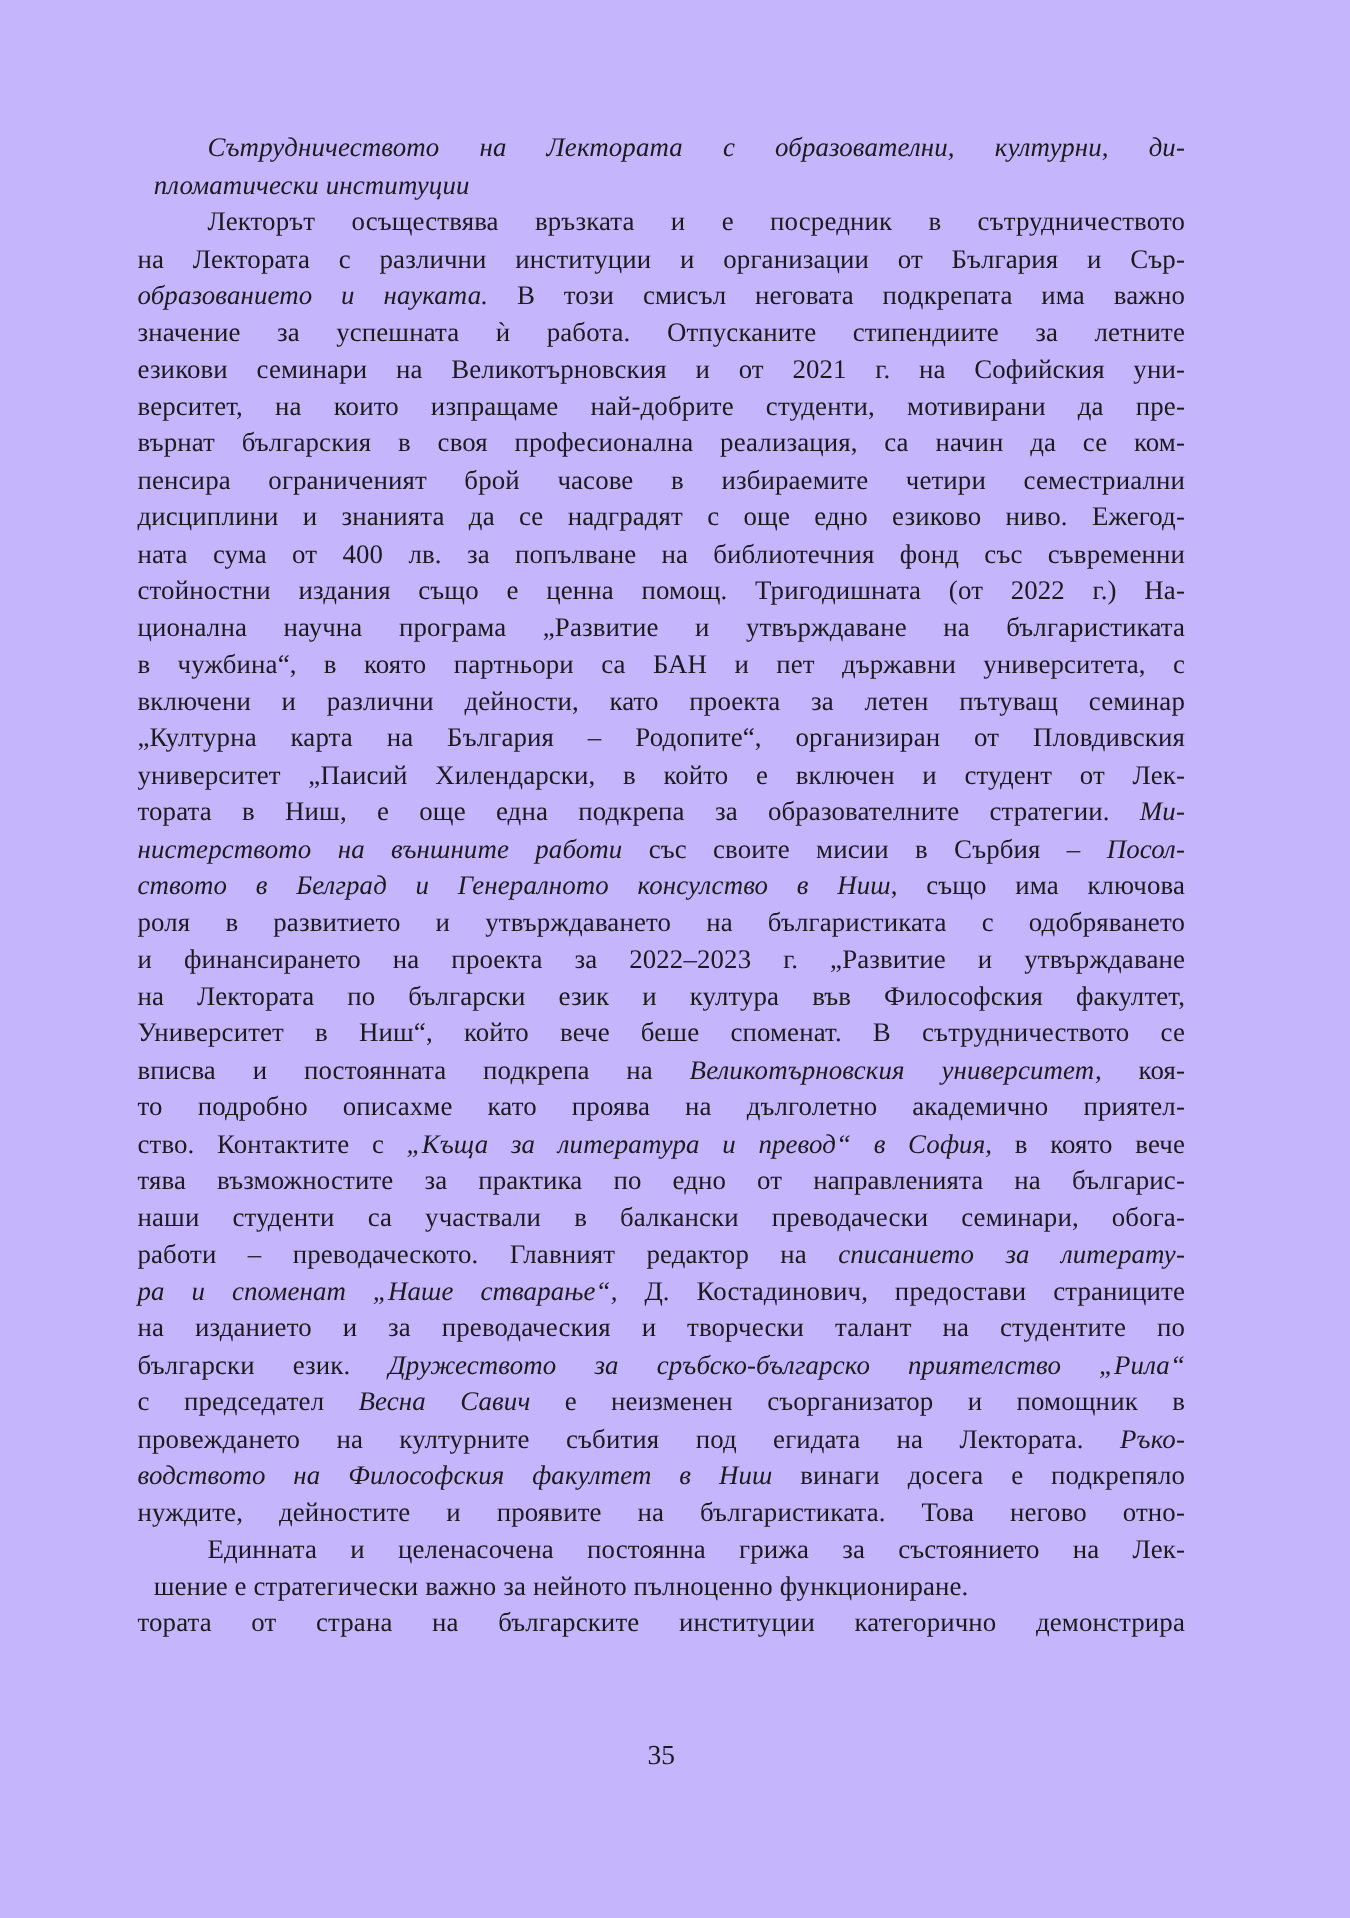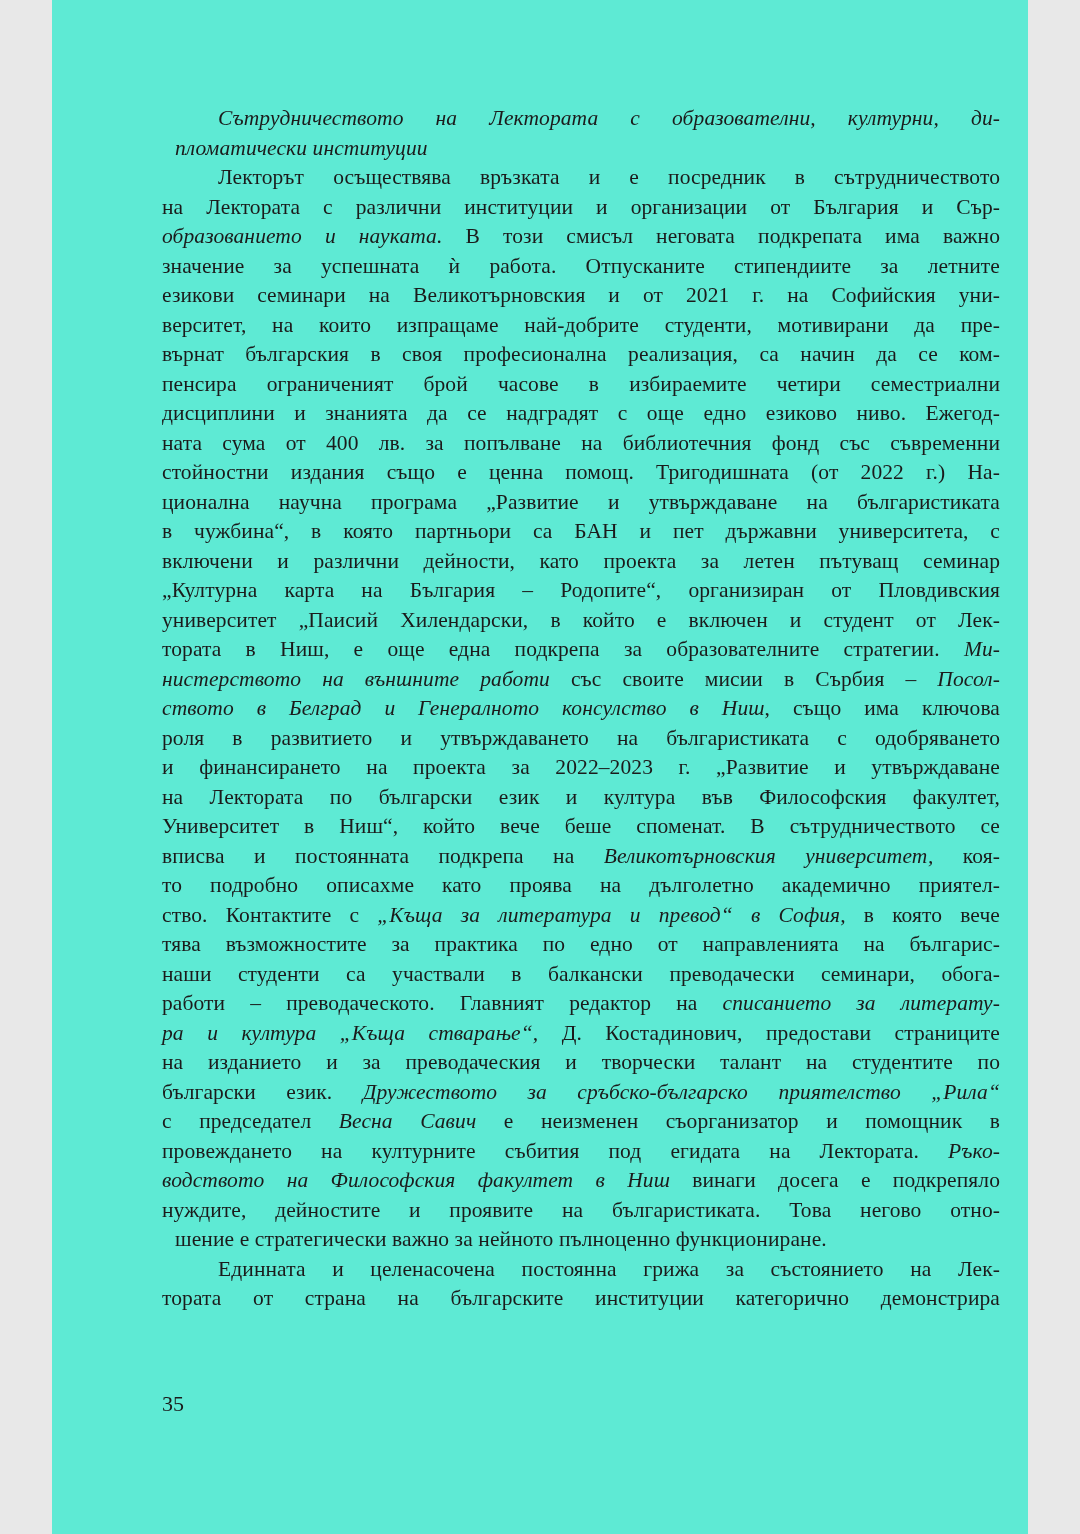--- a/index.html
+++ b/index.html
@@ -2,24 +2,24 @@
 <html><head>
 <meta charset="utf-8">
 <style>
   html, body {
     margin: 0;
     padding: 0;
     background: #e8e8e8;
   }
   .page {
     position: relative;
-    width: 976px;
+    width: 1080px;
     height: 1534px;
     margin: 0 auto;
-    background: #5eead4;
+    background: #c4b5fd;
     color: #1b1b1b;
     font-family: "Liberation Serif", "DejaVu Serif", serif;
     overflow: hidden;
   }
   .text-block {
     position: absolute;
     left: 110px;
     top: 104px;
     width: 838px;
   }
@@ -39,21 +39,21 @@
     text-indent: 56px;
   }
   .it {
     font-style: italic;
   }
   .page-number {
     position: absolute;
     left: 110px;
     top: 1390px;
     width: 838px;
-    text-align: left;
+    text-align: center;
     font-size: 22px;
     line-height: 28px;
   }
 </style>
 </head>
 <body>
 
 <div class="page">
   <div class="text-block">
       <div class="line indent"><span class="it">Сътрудничеството на Лектората с образователни, културни, ди-</span></div>
@@ -80,25 +80,25 @@
       <div class="line"><span>роля в развитието и утвърждаването на българистиката с одобряването</span></div>
       <div class="line"><span>и финансирането на проекта за 2022–2023 г. „Развитие и утвърждаване</span></div>
       <div class="line"><span>на Лектората по български език и култура във Философския факултет,</span></div>
       <div class="line"><span>Университет в Ниш“, който вече беше споменат. В сътрудничеството се</span></div>
       <div class="line"><span>вписва и постоянната подкрепа на </span><span class="it">Великотърновския университет,</span><span> коя-</span></div>
       <div class="line"><span>то подробно описахме като проява на дълголетно академично приятел-</span></div>
       <div class="line"><span>ство. Контактите с </span><span class="it">„Къща за литература и превод“ в София,</span><span> в която вече</span></div>
       <div class="line"><span>тява възможностите за практика по едно от направленията на българис-</span></div>
       <div class="line"><span>наши студенти са участвали в балкански преводачески семинари, обога-</span></div>
       <div class="line"><span>работи – преводаческото. Главният редактор на </span><span class="it">списанието за литерату-</span></div>
-      <div class="line"><span class="it">ра и култура „Къща стварање“,</span><span> Д. Костадинович, предостави страниците</span></div>
+      <div class="line"><span class="it">ра и споменат „Наше стварање“,</span><span> Д. Костадинович, предостави страниците</span></div>
       <div class="line"><span>на изданието и за преводаческия и творчески талант на студентите по</span></div>
       <div class="line"><span>български език. </span><span class="it">Дружеството за сръбско-българско приятелство „Рила“</span></div>
       <div class="line"><span>с председател </span><span class="it">Весна Савич</span><span> е неизменен съорганизатор и помощник в</span></div>
       <div class="line"><span>провеждането на културните събития под егидата на Лектората. </span><span class="it">Ръко-</span></div>
       <div class="line"><span class="it">водството на Философския факултет в Ниш</span><span> винаги досега е подкрепяло</span></div>
       <div class="line"><span>нуждите, дейностите и проявите на българистиката. Това негово отно-</span></div>
+      <div class="line indent"><span>Единната и целенасочена постоянна грижа за състоянието на Лек-</span></div>
       <div class="line last"><span>шение е стратегически важно за нейното пълноценно функциониране.</span></div>
-      <div class="line indent"><span>Единната и целенасочена постоянна грижа за състоянието на Лек-</span></div>
       <div class="line"><span>тората от страна на българските институции категорично демонстрира</span></div>
     </div>
   <div class="page-number">35</div>
 </div>
 
 </body></html>

